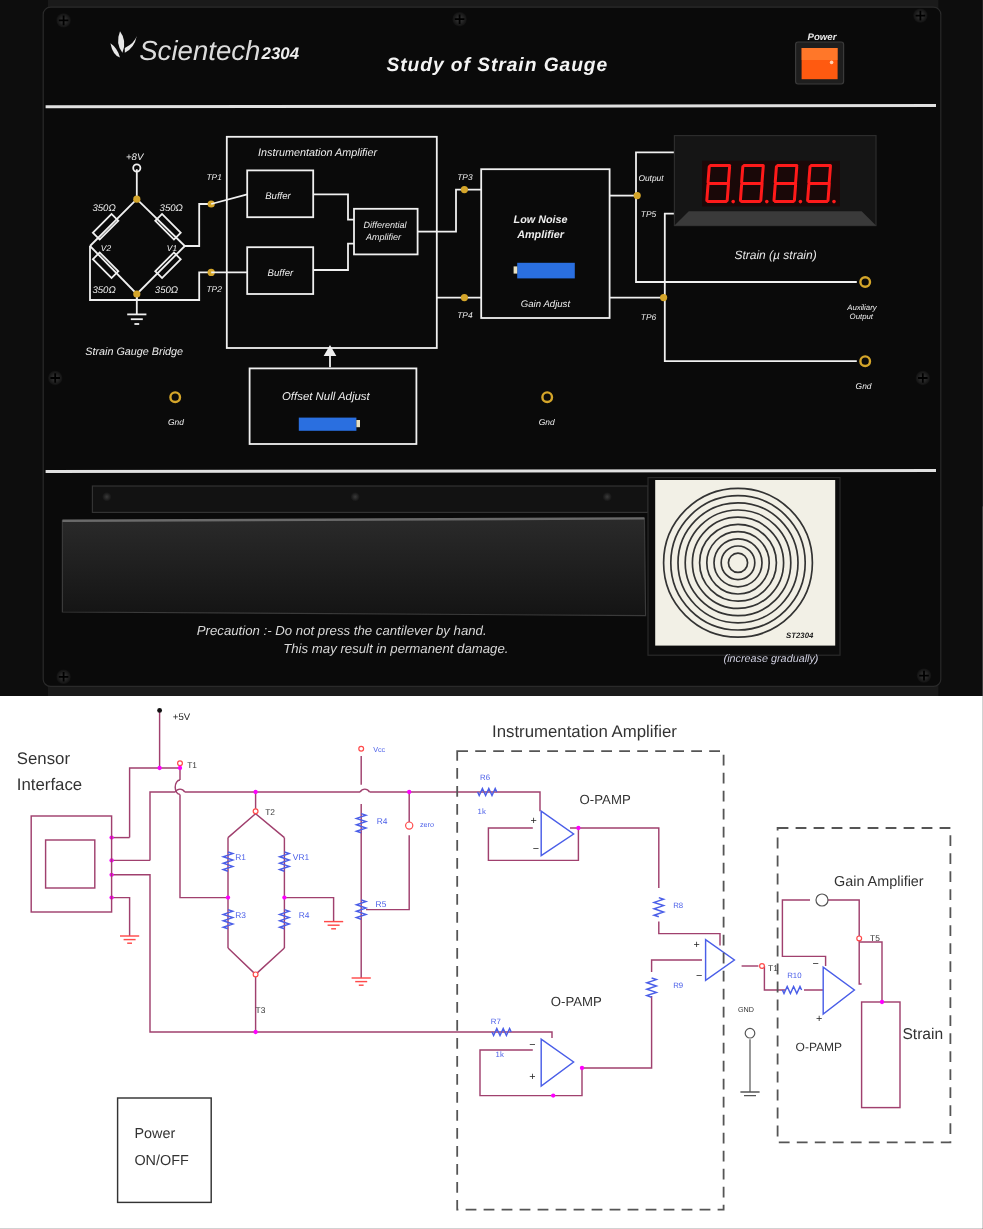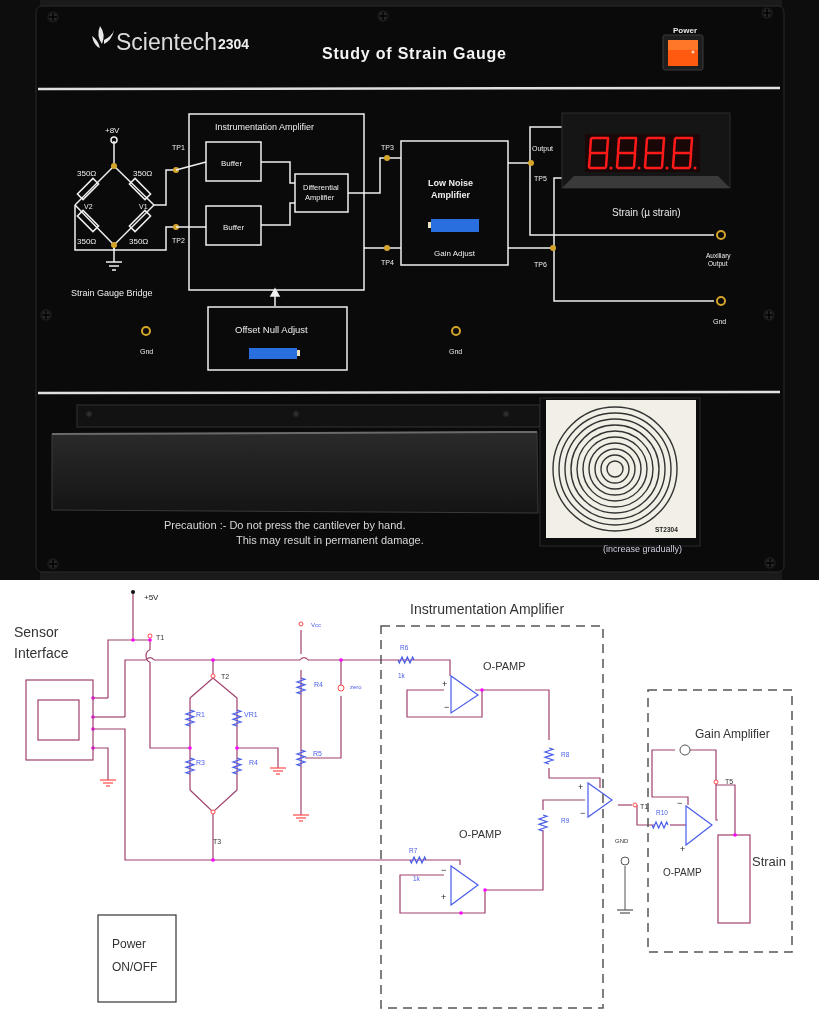--- a/index.html
+++ b/index.html
@@ -1,17 +1,17 @@
 <!DOCTYPE html>
 <html><head>
 <meta charset="utf-8">
 <style>
   html, body { margin:0; padding:0; }
   body { width:819px; height:1024px; position:relative; background:#ffffff; overflow:hidden; font-family:"Liberation Sans", sans-serif; }
-  #photo { position:absolute; left:0; top:0; width:819px; height:422px; background:#101010; }
+  #photo { position:absolute; left:0; top:0; width:819px; height:422px; background:#101010;font-style:italic; }
   #panel-svg, #schem-svg { position:absolute; left:0; }
   #panel-svg { top:0; }
   #schem-svg { top:580px; }
   .t { font-family:"Liberation Sans", sans-serif; }
 </style>
 </head>
 <body>
 
 <div id="photo">
 <svg id="panel-svg" width="819" height="580" viewBox="0 0 819 580">

